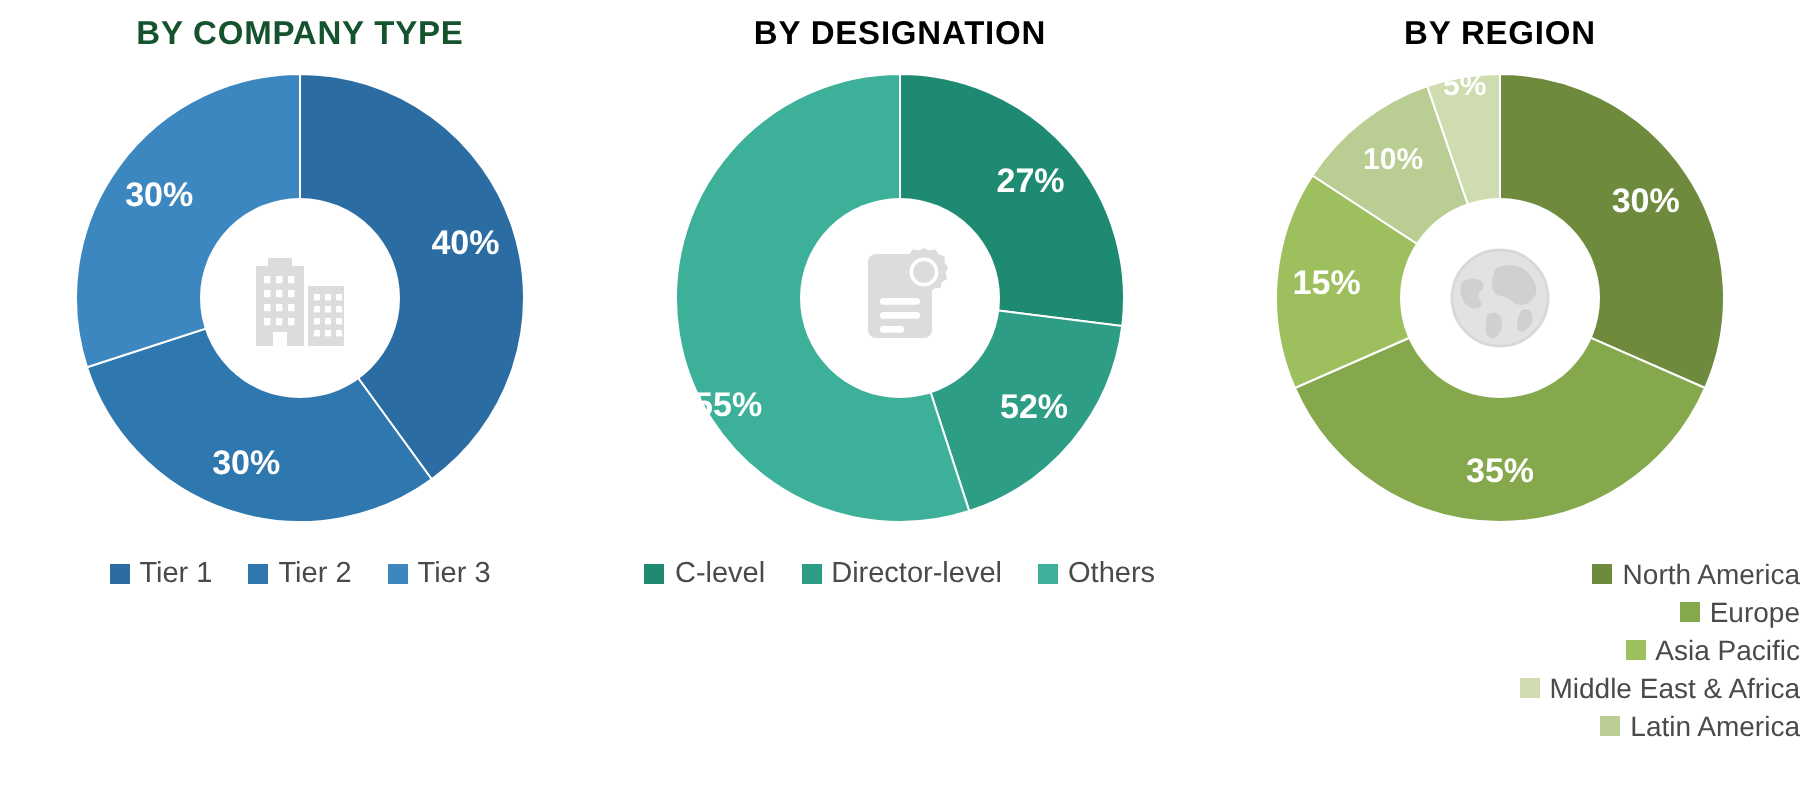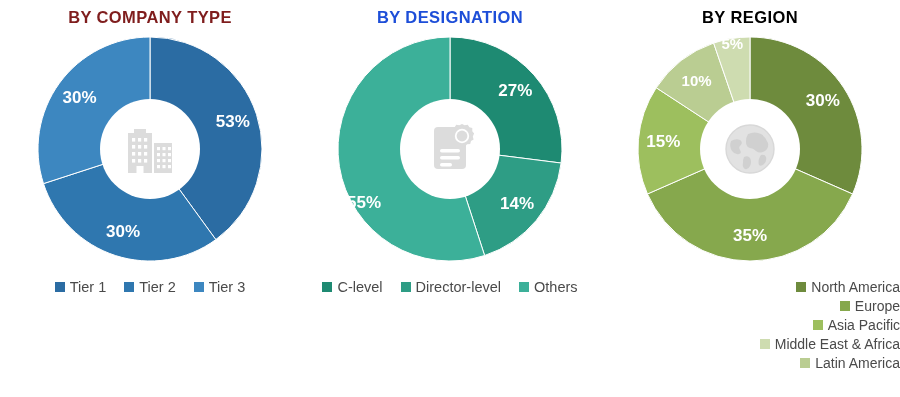--- a/index.html
+++ b/index.html
@@ -29,22 +29,22 @@
   }
   .panel-title {
     text-align: center;
     font-size: 16.5px;
     font-weight: bold;
     letter-spacing: 0.4px;
     margin-top: 8px;
     margin-bottom: 2px;
     white-space: nowrap;
   }
-  .title-blue   { color: #7f1d1d; }
-  .title-teal   { color: #1d4ed8; }
+  .title-blue   { color: #14532d; }
+  .title-teal   { color: #000000; }
   .title-green  { color: #000000; }
 
   .donut-wrap {
     position: relative;
     width: 232px;
     height: 232px;
     margin: 6px auto 0 auto;
   }
   .donut-svg {
     display: block;
@@ -154,21 +154,21 @@
           <rect x="50" y="36" width="3" height="3.2"></rect>
           <rect x="39" y="42" width="3" height="3.2"></rect>
           <rect x="44.5" y="42" width="3" height="3.2"></rect>
           <rect x="50" y="42" width="3" height="3.2"></rect>
           <rect x="39" y="48" width="3" height="3.2"></rect>
           <rect x="44.5" y="48" width="3" height="3.2"></rect>
           <rect x="50" y="48" width="3" height="3.2"></rect>
         </g>
       </svg>
 
-      <div class="pct" id="lbl-0-0" style="left: 85.6646%; top: 38.4119%;">53%</div>
+      <div class="pct" id="lbl-0-0" style="left: 85.6646%; top: 38.4119%;">40%</div>
       <div class="pct" id="lbl-0-1" style="left: 38.4119%; top: 85.6646%;">30%</div>
       <div class="pct" id="lbl-0-2" style="left: 19.6619%; top: 27.9581%;">30%</div>
     </div>
 
     <div class="legend-row">
       <div class="legend-item">
         <span class="swatch" style="background:#2B6CA3"></span>
         <span class="legend-label">Tier 1</span>
       </div>
       <div class="legend-item">
@@ -203,21 +203,21 @@
           <rect x="22" y="46" width="12" height="3.4" rx="1.7"></rect>
         </g>
         <g transform="translate(44,19)">
           <path fill="#DCDCDC" d="M0 -12 L2.7 -10.8 L5.7 -11.3 L7.4 -8.8 L10.3 -7.9 L10.3 -4.8 L12.1 -2.4 L10.8 0.4 L11.6 3.4 L9 5 L8.2 8 L5.1 8.3 L2.9 10.5 L0 9.3 L-2.9 10.5 L-5.1 8.3 L-8.2 8 L-9 5 L-11.6 3.4 L-10.8 0.4 L-12.1 -2.4 L-10.3 -4.8 L-10.3 -7.9 L-7.4 -8.8 L-5.7 -11.3 L-2.7 -10.8 Z"></path>
           <circle r="7.2" fill="#ffffff"></circle>
           <circle r="5.4" fill="#DCDCDC"></circle>
         </g>
       </svg>
 
       <div class="pct" id="lbl-1-0" style="left: 78.1292%; top: 25.2008%;">27%</div>
-      <div class="pct" id="lbl-1-1" style="left: 78.8942%; top: 73.9034%;">14%</div>
+      <div class="pct" id="lbl-1-1" style="left: 78.8942%; top: 73.9034%;">52%</div>
       <div class="pct" id="lbl-1-2" style="left: 12.9617%; top: 55.8663%; margin-top: 40px;">55%</div>
     </div>
 
     <div class="legend-row">
       <div class="legend-item">
         <span class="swatch" style="background:#1E8A72"></span>
         <span class="legend-label">C-level</span>
       </div>
       <div class="legend-item">
         <span class="swatch" style="background:#2E9D85"></span>

